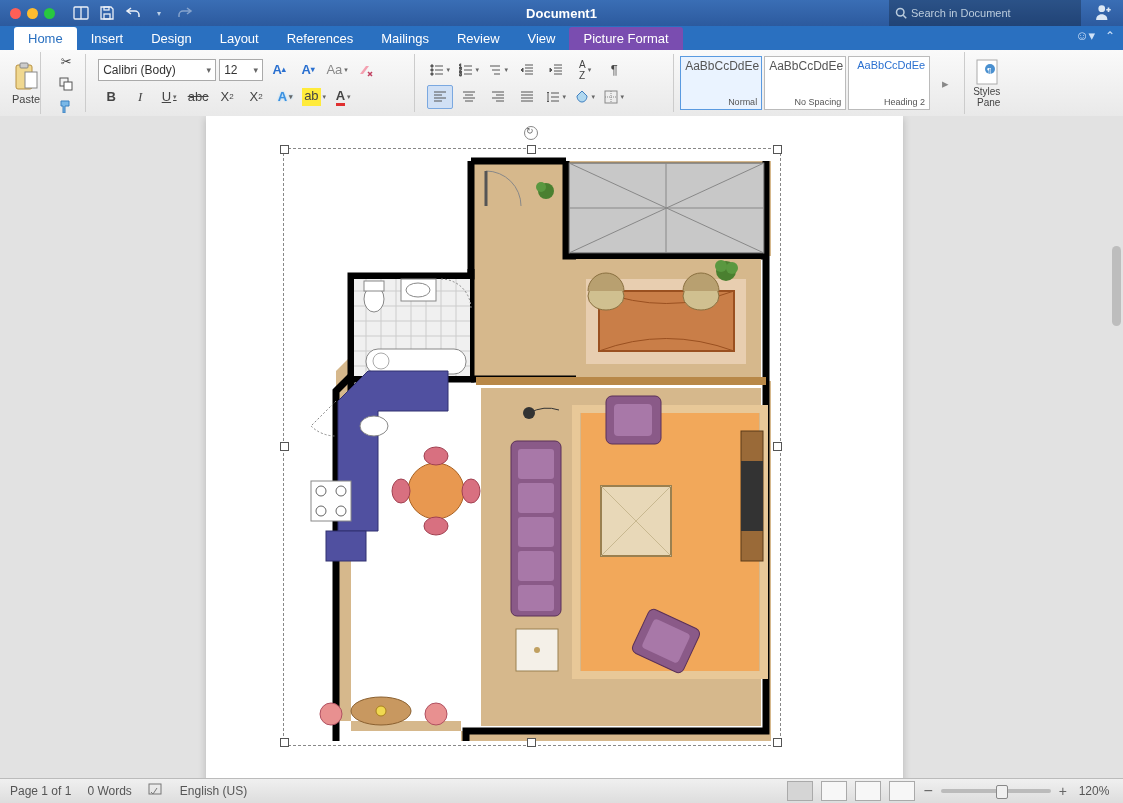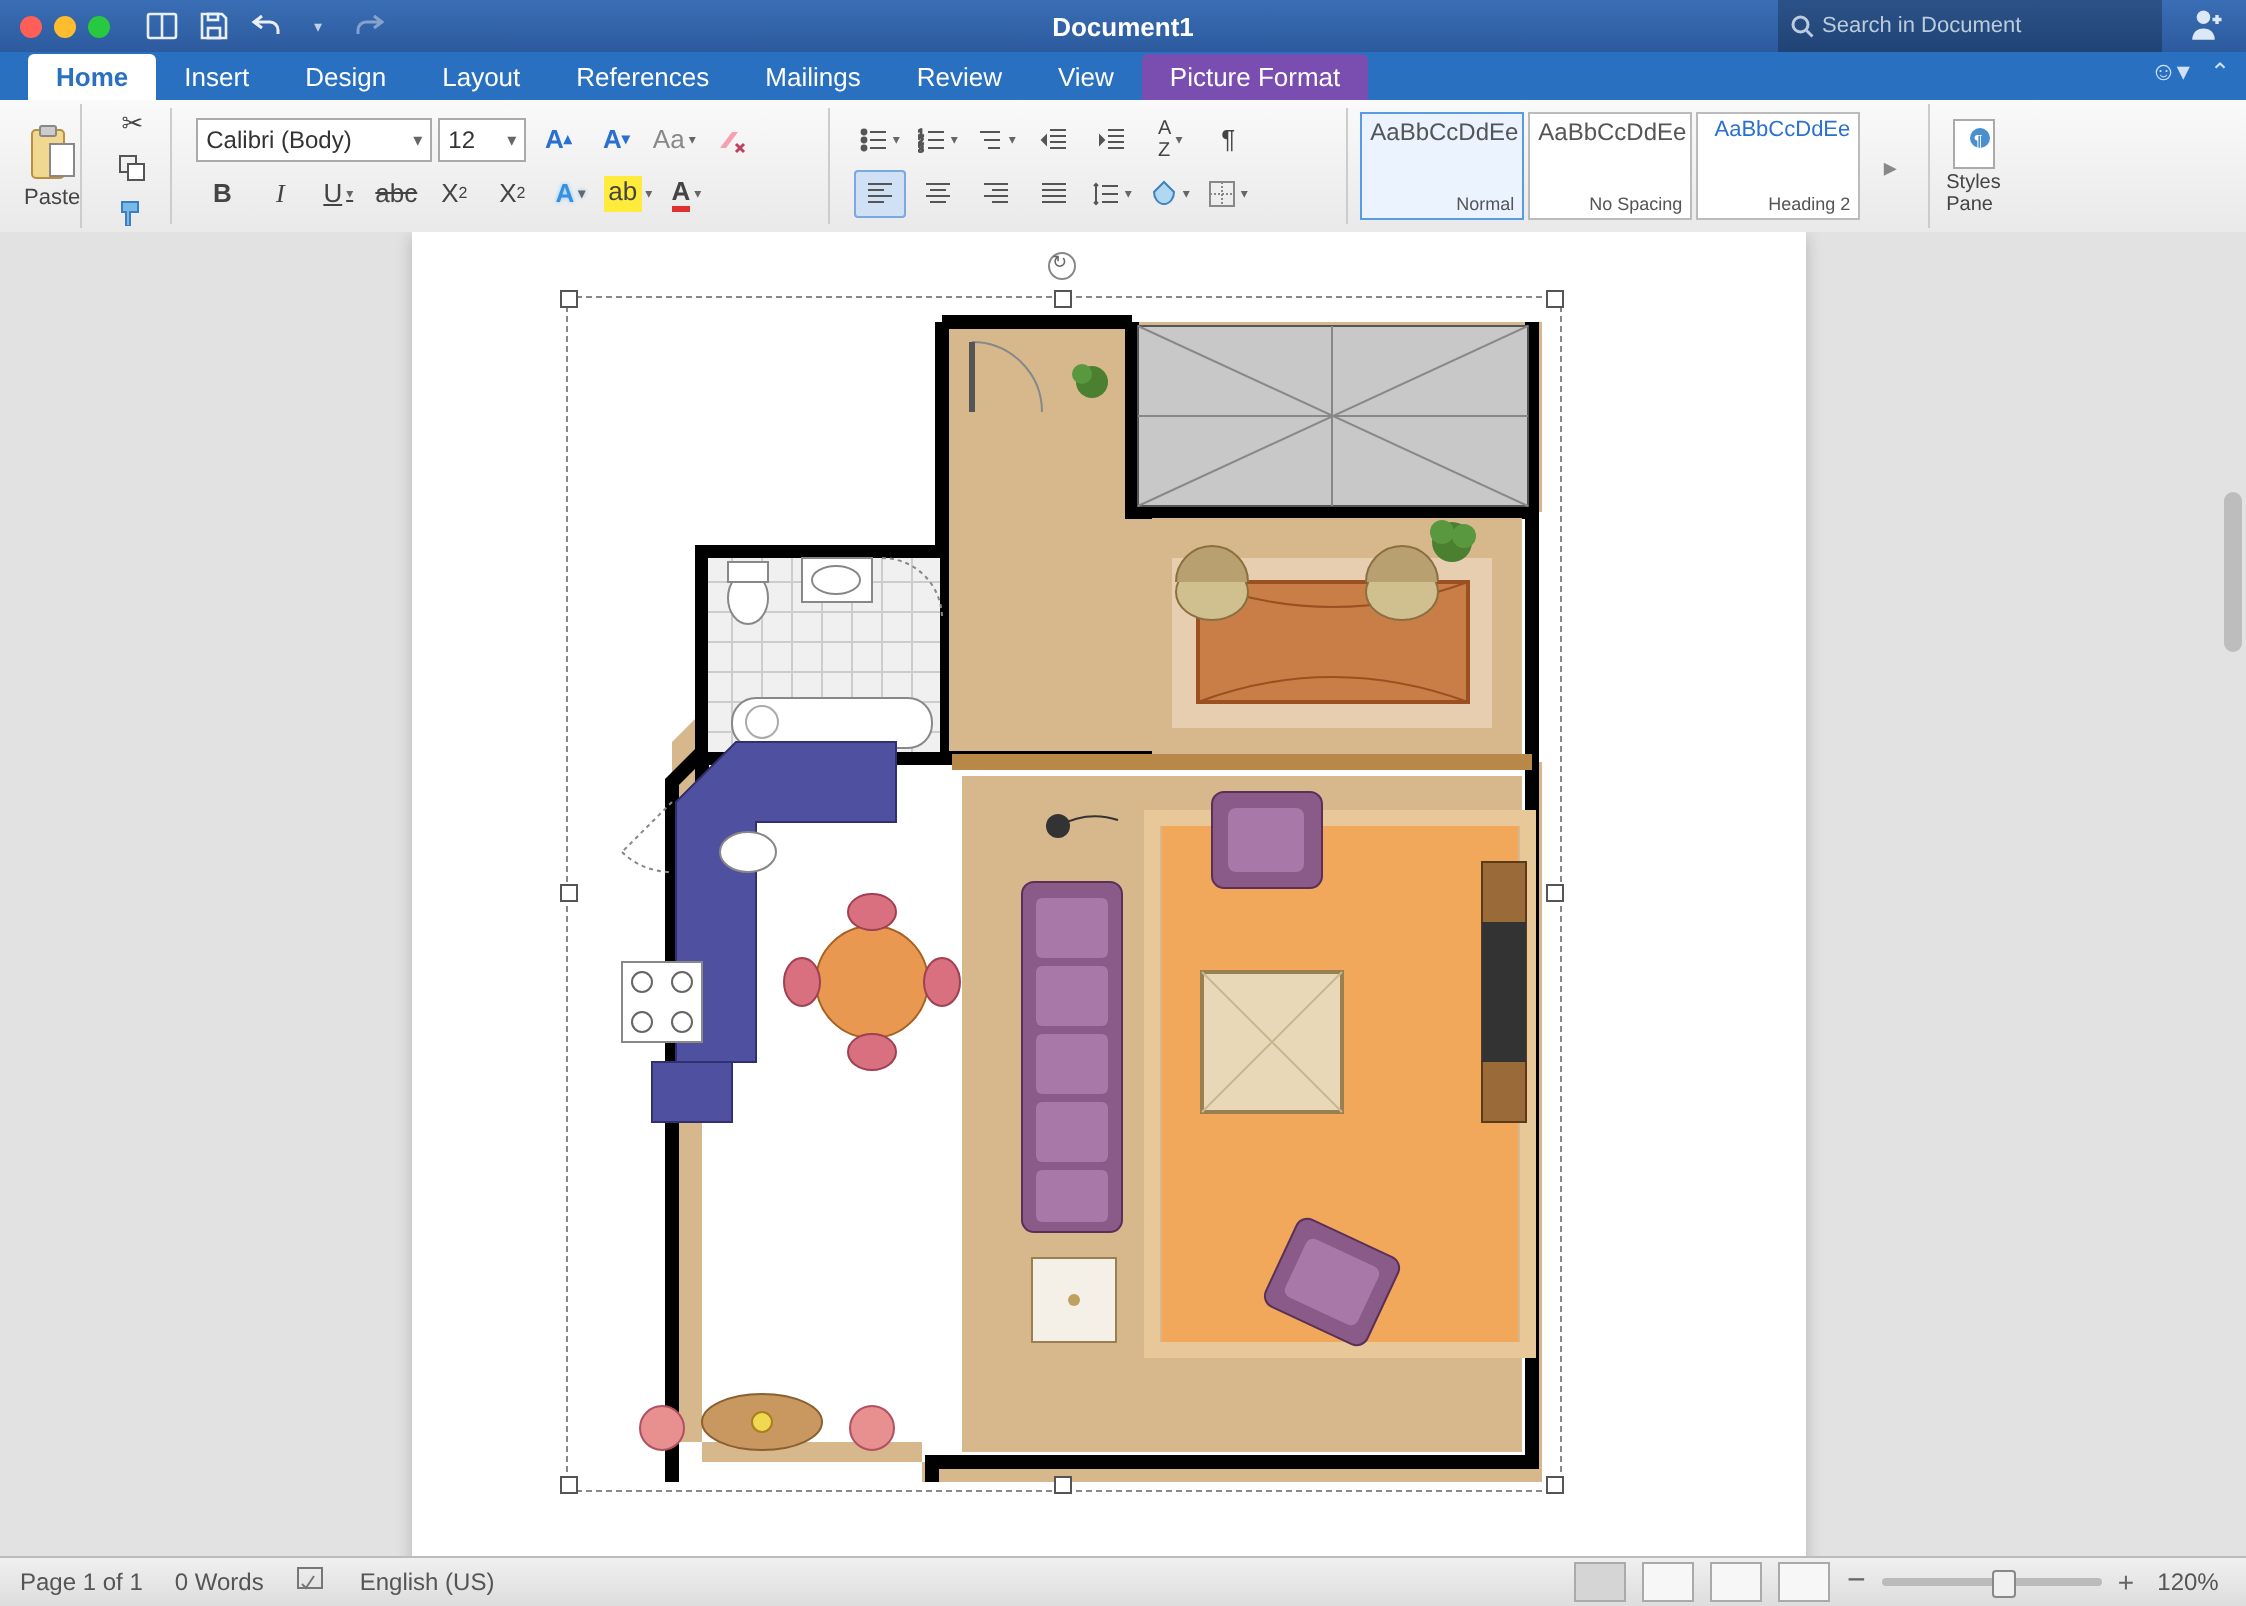--- a/index.html
+++ b/index.html
@@ -7,21 +7,21 @@
 .traffic{display:flex;gap:6px;padding-left:10px}
 .tl{width:11px;height:11px;border-radius:50%}
 .red{background:#ff5f57}.yel{background:#febc2e}.grn{background:#28c840}
 .qa{display:flex;gap:10px;margin-left:18px;align-items:center}
 .qa-btn{width:16px;height:16px;display:flex;align-items:center;justify-content:center;opacity:.9}
 .title-text{position:absolute;left:50%;transform:translateX(-50%);font-size:13px;font-weight:700}
 .search-box{margin-left:auto;background:rgba(0,0,0,.25);border-radius:4px;width:180px;height:18px;display:flex;align-items:center;padding:16px 6px;color:#bcd;font-size:11px;gap:4px}
 .add-user{margin:0 10px 0 14px}
 .tabs-bar{height:24px;background:#2a70c0;display:flex;align-items:flex-end;color:#fff;font-size:13px;padding-left:14px;position:relative}
 .tab{padding:4px 14px;cursor:pointer}
-.tab.active{background:#fff;color:#2a70c0;border-radius:3px 3px 0 0;font-weight:700}
+.tab.active{background:#fff;color:#2a70c0;border-radius:3px 3px 0 0;font-weight:400}
 .tab.ctx{background:#7a4db0;border-radius:3px 3px 0 0}
 .tabs-right{position:absolute;right:8px;top:2px;display:flex;gap:10px;align-items:center}
 .ribbon{height:66px;background:linear-gradient(#fafafa,#e9e9e9);border-bottom:1px solid #bbb;display:flex;align-items:center;padding:0 8px;gap:6px}
 .rgroup{display:flex;flex-direction:column;gap:3px;padding:0 6px;border-right:1px solid #ccc;height:58px;justify-content:center}
 .big-btn{display:flex;flex-direction:column;align-items:center;gap:1px;padding:2px 4px;height:58px;justify-content:center}
 .sel{height:20px;background:#fff;border:1px solid #aaa;display:flex;align-items:center;padding:0 4px;font-size:12px;color:#333}
 .sel .arr{margin-left:auto;font-size:9px;color:#666}
 .row{display:flex;gap:3px;align-items:center}
 .ibtn{width:24px;height:22px;border:1px solid transparent;display:flex;align-items:center;justify-content:center;font-size:13px;color:#444;border-radius:2px}
 .ibtn.active{background:#d0e0f5;border-color:#7aa8e0}
@@ -269,21 +269,21 @@
         <div>Heading 2</div>
       </div>
     <span class="ibtn" style="height:50px;color:#888">▸</span>
   </div>
   <div class="big-btn" style="border-left:1px solid #ccc;padding-left:8px">
     <svg width="22" height="26" viewBox="0 0 22 26">
         <rect x="1" y="1" width="20" height="24" fill="#fff" stroke="#aaa"></rect>
         <circle cx="14" cy="10" r="5" fill="#4a90d0"></circle>
         <text x="11" y="14" font-size="8" fill="#fff">¶</text>
       </svg>
-    <span style="font-size:10px;color:#444;white-space:pre;text-align:left;line-height:1.1">Styles
+    <span style="font-size:10px;color:#444;white-space:pre;text-align:right;line-height:1.1">Styles
 Pane</span>
   </div>
 </div>
 
 <div class="document-area">
   <div class="page">
     <div class="fp">
       <div class="sel-rect"></div>
       
       <div class="handle" style="left:-6px;top:-6px"></div>

